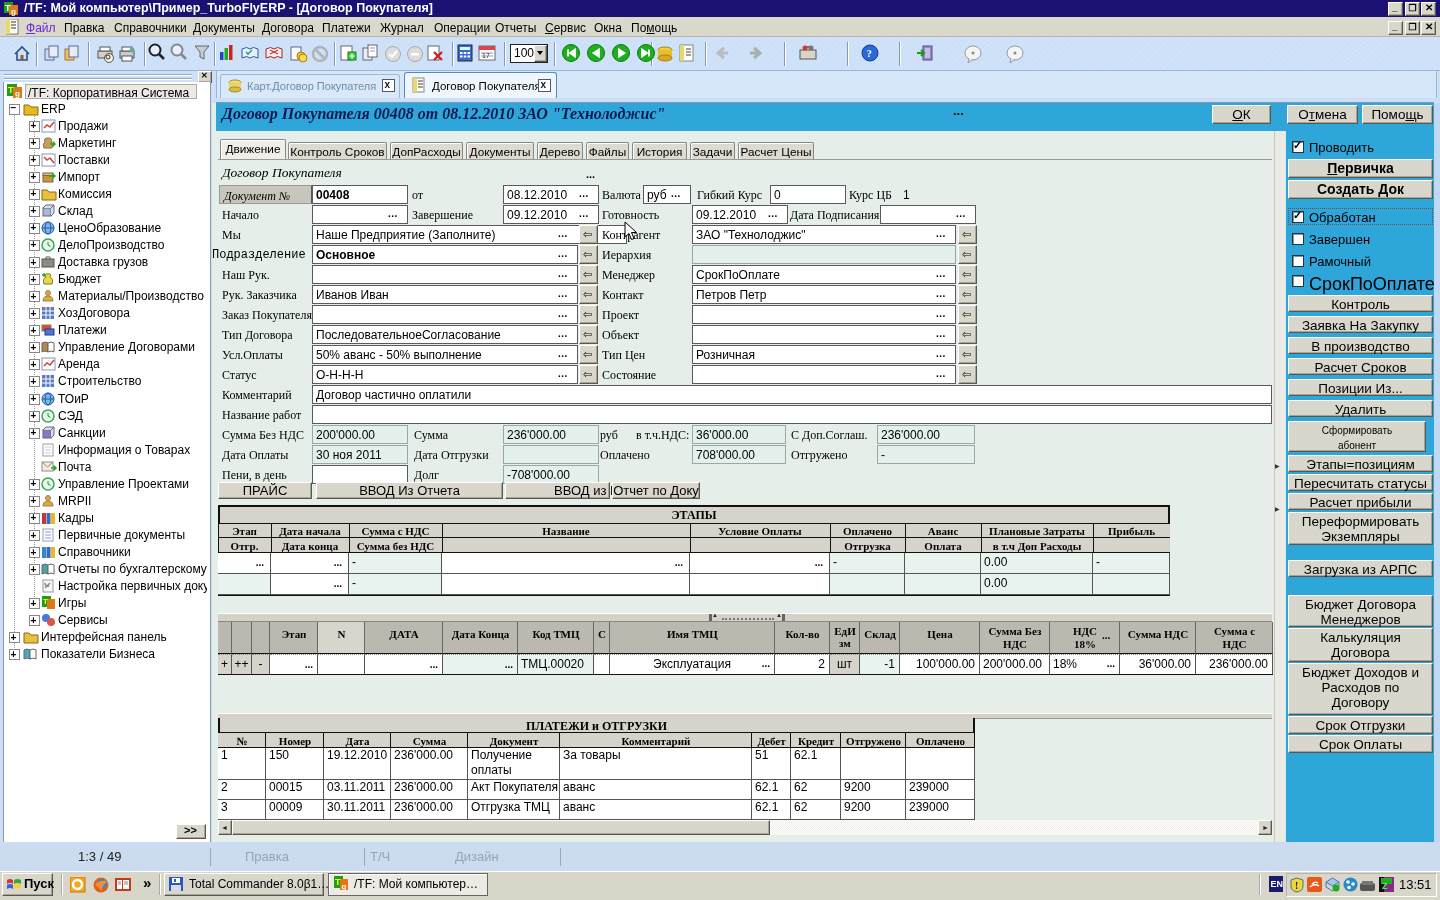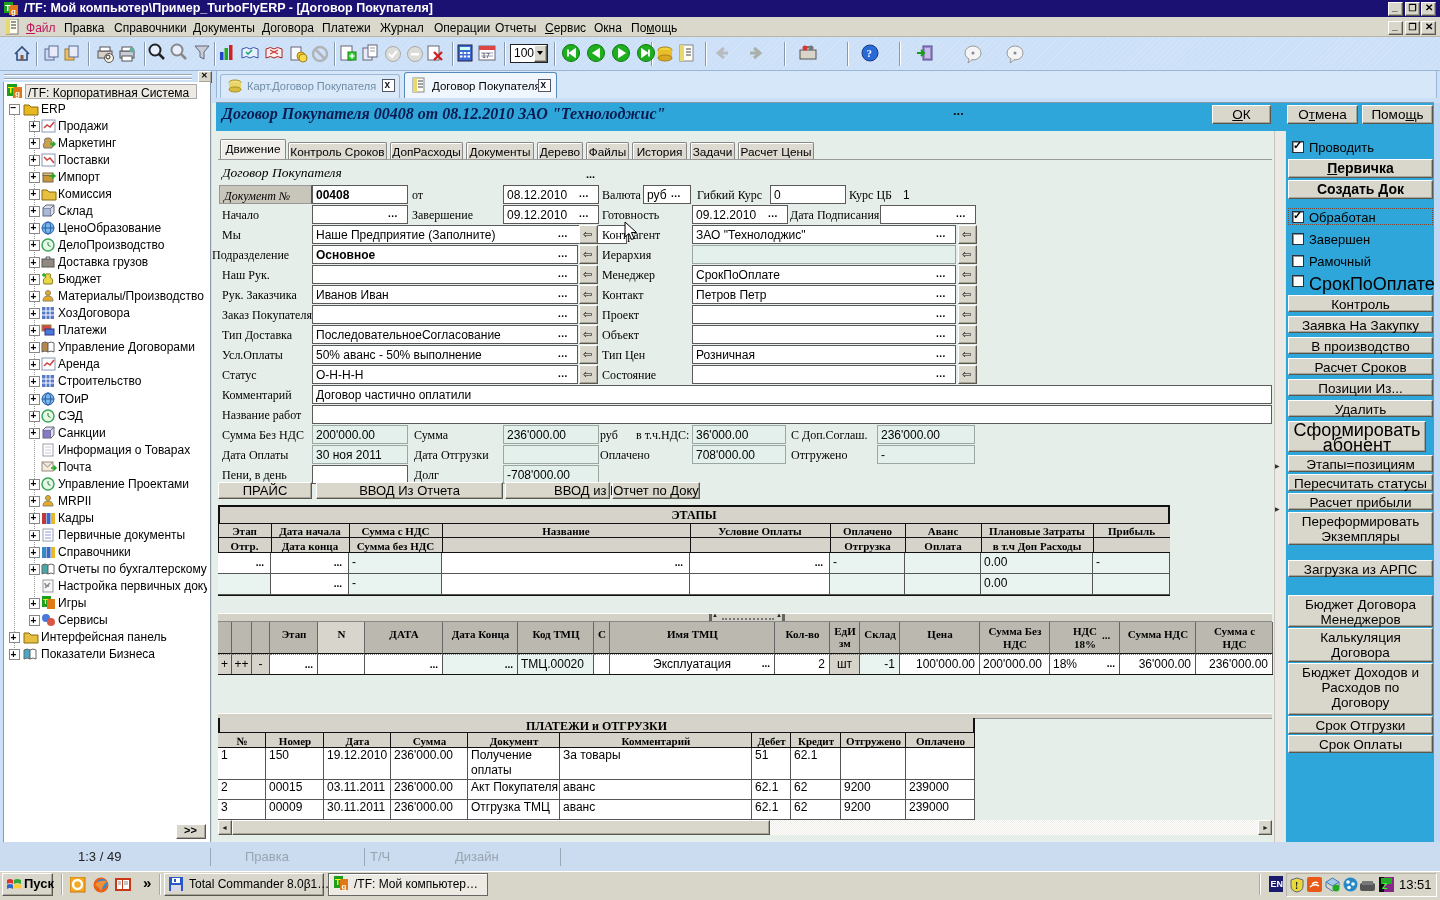--- a/index.html
+++ b/index.html
@@ -26,21 +26,21 @@
 <div class="b3" style="left:1421.0px;top:2px;width:15px;height:14px;"></div>
 <div style="left:1425.0px;top:3px;font-size:10px;font-weight:bold;line-height:10px;">✕</div>
 <div style="left:0px;top:17px;width:1440px;height:20px;background:#D9D8CB;border-bottom:1px solid #b8b5a8;"></div>
 <div style="left:6px;top:19px;width:14px;height:16px;"><svg width="14" height="16">
       <rect x="0" y="0" width="12" height="15" fill="#fffef0" stroke="#777"></rect>
       <rect x="0" y="0" width="4" height="15" fill="#e8d870"></rect>
       <line x1="5" y1="3" x2="10" y2="3" stroke="#333"></line>
       <line x1="5" y1="6" x2="10" y2="6" stroke="#333"></line>
       <line x1="5" y1="9" x2="10" y2="9" stroke="#333"></line>
     </svg></div>
-<div style="left:26px;top:21px;font-size:12px;color:#be185d;"><span style="text-decoration:underline">Ф</span>айл</div>
+<div style="left:26px;top:21px;font-size:12px;color:#6d28d9;"><span style="text-decoration:underline">Ф</span>айл</div>
 <div style="left:64px;top:21px;font-size:12px;color:#000;">Правка</div>
 <div style="left:114px;top:21px;font-size:12px;color:#000;">Справочники</div>
 <div style="left:193px;top:21px;font-size:12px;color:#000;">Документы</div>
 <div style="left:262px;top:21px;font-size:12px;color:#000;">Договора</div>
 <div style="left:322px;top:21px;font-size:12px;color:#000;">Платежи</div>
 <div style="left:380px;top:21px;font-size:12px;color:#000;">Журнал</div>
 <div style="left:434px;top:21px;font-size:12px;color:#000;">Операции</div>
 <div style="left:495px;top:21px;font-size:12px;color:#000;">Отчеты</div>
 <div style="left:545px;top:21px;font-size:12px;color:#000;"><span style="text-decoration:underline">С</span>ервис</div>
 <div style="left:594px;top:21px;font-size:12px;color:#000;">Окна</div>
@@ -545,21 +545,21 @@
 <div class="cb" style="left:1292px;top:255px;width:12px;height:12px;"></div>
 <div style="left:1309px;top:254px;font-size:13px;">Рамочный</div>
 <div class="cb" style="left:1292px;top:275px;width:12px;height:12px;"></div>
 <div style="left:1309px;top:274px;font-size:18px;">СрокПоОплате</div>
 <div class="btn" style="left:1288px;top:295px;width:145px;height:17px;line-height:15px;font-size:13.5px;white-space:normal;padding-top:1px;">Контроль</div>
 <div class="btn" style="left:1288px;top:316px;width:145px;height:17px;line-height:15px;font-size:13.5px;white-space:normal;padding-top:1px;">Заявка На Закупку</div>
 <div class="btn" style="left:1288px;top:337px;width:145px;height:17px;line-height:15px;font-size:13.5px;white-space:normal;padding-top:1px;">В производство</div>
 <div class="btn" style="left:1288px;top:358px;width:145px;height:17px;line-height:15px;font-size:13.5px;white-space:normal;padding-top:1px;">Расчет Сроков</div>
 <div class="btn" style="left:1288px;top:379px;width:145px;height:17px;line-height:15px;font-size:13.5px;white-space:normal;padding-top:1px;">Позиции Из...</div>
 <div class="btn" style="left:1288px;top:400px;width:145px;height:17px;line-height:15px;font-size:13.5px;white-space:normal;padding-top:1px;">Удалить</div>
-<div class="btn" style="left:1288px;top:421px;width:138px;height:31px;line-height:15px;font-size:18px;white-space:normal;padding-top:1px;">Сформировать<br>абонент</div>
+<div class="btn" style="left:1288px;top:421px;width:138px;height:31px;line-height:15px;font-size:10px;white-space:normal;padding-top:1px;">Сформировать<br>абонент</div>
 <div class="btn" style="left:1288px;top:455px;width:145px;height:17px;line-height:15px;font-size:13.5px;white-space:normal;padding-top:1px;">Этапы=позициям</div>
 <div class="btn" style="left:1288px;top:474px;width:145px;height:17px;line-height:15px;font-size:13.5px;white-space:normal;padding-top:1px;">Пересчитать статусы</div>
 <div class="btn" style="left:1288px;top:493px;width:145px;height:17px;line-height:15px;font-size:13.5px;white-space:normal;padding-top:1px;">Расчет прибыли</div>
 <div class="btn" style="left:1288px;top:512px;width:145px;height:33px;line-height:15px;font-size:13.5px;white-space:normal;padding-top:1px;">Переформировать<br>Экземпляры</div>
 <div class="btn" style="left:1288px;top:560px;width:145px;height:17px;line-height:15px;font-size:13.5px;white-space:normal;padding-top:1px;">Загрузка из АРПС</div>
 <div class="btn" style="left:1288px;top:595px;width:145px;height:32px;line-height:15px;font-size:13.5px;white-space:normal;padding-top:1px;">Бюджет Договора<br>Менеджеров</div>
 <div class="btn" style="left:1288px;top:628px;width:145px;height:34px;line-height:15px;font-size:13.5px;white-space:normal;padding-top:1px;">Калькуляция<br>Договора</div>
 <div class="btn" style="left:1288px;top:663px;width:145px;height:52px;line-height:15px;font-size:13.5px;white-space:normal;padding-top:1px;">Бюджет Доходов и<br>Расходов по<br>Договору</div>
 <div class="btn" style="left:1288px;top:716px;width:145px;height:18px;line-height:16px;font-size:13.5px;white-space:normal;padding-top:1px;">Срок Отгрузки</div>
 <div class="btn" style="left:1288px;top:735px;width:145px;height:18px;line-height:16px;font-size:13.5px;white-space:normal;padding-top:1px;">Срок Оплаты</div>
@@ -615,21 +615,21 @@
 <div style="left:222px;top:228px;font-family:'Liberation Serif',serif;font-size:12px;">Мы</div>
 <div class="fld" style="left:312px;top:225px;width:315px;height:19px;">Наше Предприятие (Заполните)</div>
 <div style="left:558px;top:228px;font-weight:bold;font-size:10px;letter-spacing:0.5px;">...</div>
 <div class="b3" style="left:579px;top:225px;width:19px;height:19px;"></div>
 <div style="left:583px;top:227px;font-size:11px;line-height:15px;">⇦</div>
 <div style="left:602px;top:228px;font-family:'Liberation Serif',serif;font-size:12px;">Контрагент</div>
 <div class="fld" style="left:692px;top:225px;width:264px;height:19px;">ЗАО "Технолоджис"</div>
 <div style="left:936px;top:228px;font-weight:bold;font-size:10px;letter-spacing:0.5px;">...</div>
 <div class="b3" style="left:958px;top:225px;width:19px;height:19px;"></div>
 <div style="left:962px;top:227px;font-size:11px;line-height:15px;">⇦</div>
-<div style="left:212px;top:248px;font-family:Liberation Serif, serif;font-size:12px;">Подразделение</div>
+<div style="left:212px;top:248px;font-family:Liberation Mono, monospace;font-size:12px;">Подразделение</div>
 <div class="fld" style="left:312px;top:245px;width:266px;height:19px;font-weight:bold;">Основное</div>
 <div style="left:558px;top:248px;font-weight:bold;font-size:10px;letter-spacing:0.5px;">...</div>
 <div class="b3" style="left:579px;top:245px;width:19px;height:19px;"></div>
 <div style="left:583px;top:247px;font-size:11px;line-height:15px;">⇦</div>
 <div style="left:602px;top:248px;font-family:'Liberation Serif',serif;font-size:12px;">Иерархия</div>
 <div class="fldc" style="left:692px;top:245px;width:264px;height:19px;"></div>
 <div class="b3" style="left:958px;top:245px;width:19px;height:19px;"></div>
 <div style="left:962px;top:247px;font-size:11px;line-height:15px;">⇦</div>
 <div style="left:222px;top:268px;font-family:'Liberation Serif',serif;font-size:12px;">Наш Рук.</div>
 <div class="fld" style="left:312px;top:265px;width:266px;height:19px;"></div>
@@ -654,21 +654,21 @@
 <div style="left:222px;top:308px;font-family:'Liberation Serif',serif;font-size:12px;">Заказ Покупателя</div>
 <div class="fld" style="left:312px;top:305px;width:266px;height:19px;"></div>
 <div style="left:558px;top:308px;font-weight:bold;font-size:10px;letter-spacing:0.5px;">...</div>
 <div class="b3" style="left:579px;top:305px;width:19px;height:19px;"></div>
 <div style="left:583px;top:307px;font-size:11px;line-height:15px;">⇦</div>
 <div style="left:602px;top:308px;font-family:'Liberation Serif',serif;font-size:12px;">Проект</div>
 <div class="fld" style="left:692px;top:305px;width:264px;height:19px;"></div>
 <div style="left:936px;top:308px;font-weight:bold;font-size:10px;letter-spacing:0.5px;">...</div>
 <div class="b3" style="left:958px;top:305px;width:19px;height:19px;"></div>
 <div style="left:962px;top:307px;font-size:11px;line-height:15px;">⇦</div>
-<div style="left:222px;top:328px;font-family:'Liberation Serif',serif;font-size:12px;">Тип Доставка</div>
+<div style="left:222px;top:328px;font-family:'Liberation Serif',serif;font-size:12px;">Тип Договора</div>
 <div class="fld" style="left:312px;top:325px;width:266px;height:19px;">ПоследовательноеСогласование</div>
 <div style="left:558px;top:328px;font-weight:bold;font-size:10px;letter-spacing:0.5px;">...</div>
 <div class="b3" style="left:579px;top:325px;width:19px;height:19px;"></div>
 <div style="left:583px;top:327px;font-size:11px;line-height:15px;">⇦</div>
 <div style="left:602px;top:328px;font-family:'Liberation Serif',serif;font-size:12px;">Объект</div>
 <div class="fld" style="left:692px;top:325px;width:264px;height:19px;"></div>
 <div style="left:936px;top:328px;font-weight:bold;font-size:10px;letter-spacing:0.5px;">...</div>
 <div class="b3" style="left:958px;top:325px;width:19px;height:19px;"></div>
 <div style="left:962px;top:327px;font-size:11px;line-height:15px;">⇦</div>
 <div style="left:222px;top:348px;font-family:'Liberation Serif',serif;font-size:12px;">Усл.Оплаты</div>

